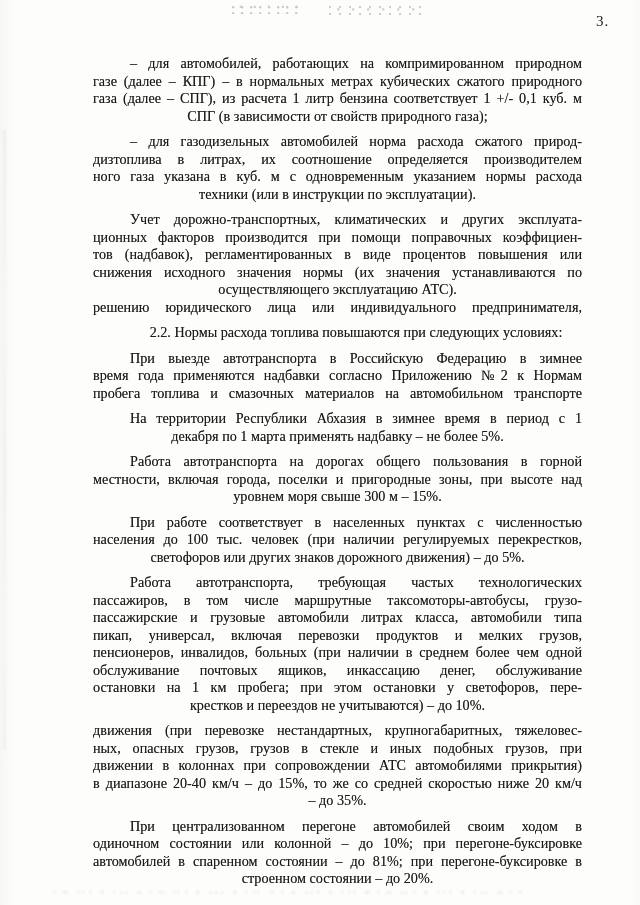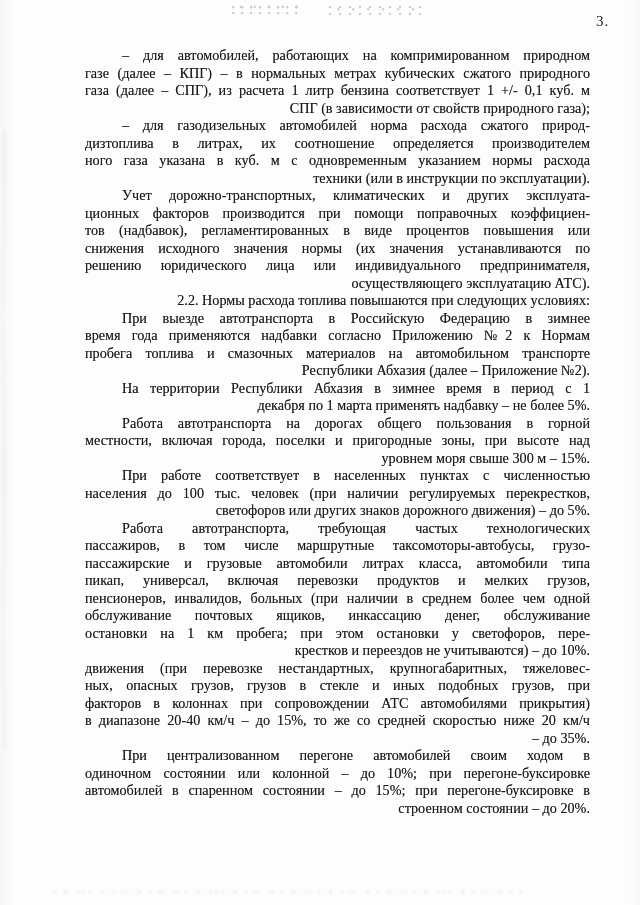--- a/index.html
+++ b/index.html
@@ -28,27 +28,27 @@
     font-size: 15px;
     letter-spacing: 1px;
     color: #222;
   }
   .text-block {
     position: absolute;
     left: 85px;
     top: 47px;
     width: 505px;
   }
-  .paragraph { margin: 0; padding: 0; font-family: Liberation Serif, serif; }
+  .paragraph { margin: 8px; padding: 0; font-family: Liberation Serif, serif; }
   .line {
     height: 17.5px;
     line-height: 17.5px;
     font-size: 14.2px;
     white-space: normal;
-    text-align: right;
+    text-align: center;
     color: #1b1b1b;
     text-shadow: 0 0 0.4px rgba(20,20,20,0.55);
   }
   .line.fill {
     text-align: justify;
     text-align-last: justify;
   }
   .line.first { padding-left: 37px; }
   
   .artifact { position: absolute; pointer-events: none; }
@@ -107,31 +107,30 @@
         <div class="line first fill">– для газодизельных автомобилей норма расхода сжатого природ-</div>
         <div class="line fill">дизтоплива в литрах, их соотношение определяется производителем</div>
         <div class="line fill">ного газа указана в куб. м с одновременным указанием нормы расхода</div>
         <div class="line">техники (или в инструкции по эксплуатации).</div>
       </div>
       <div class="paragraph">
         <div class="line first fill">Учет дорожно-транспортных, климатических и других эксплуата-</div>
         <div class="line fill">ционных факторов производится при помощи поправочных коэффициен-</div>
         <div class="line fill">тов (надбавок), регламентированных в виде процентов повышения или</div>
         <div class="line fill">снижения исходного значения нормы (их значения устанавливаются по</div>
+        <div class="line">осуществляющего эксплуатацию АТС).</div>
         <div class="line fill">решению юридического лица или индивидуального предпринимателя,</div>
-        <div class="line">осуществляющего эксплуатацию АТС).</div>
       </div>
       <div class="paragraph">
         <div class="line first">2.2. Нормы расхода топлива повышаются при следующих условиях:</div>
       </div>
       <div class="paragraph">
         <div class="line first fill">При выезде автотранспорта в Российскую Федерацию в зимнее</div>
         <div class="line fill">время года применяются надбавки согласно Приложению №2 к Нормам</div>
         <div class="line fill">пробега топлива и смазочных материалов на автомобильном транспорте</div>
-        <div class="line">Республики Абхазия (далее – Приложение №2).</div>
       </div>
       <div class="paragraph">
         <div class="line first fill">На территории Республики Абхазия в зимнее время в период с 1</div>
         <div class="line">декабря по 1 марта применять надбавку – не более 5%.</div>
       </div>
       <div class="paragraph">
         <div class="line first fill">Работа автотранспорта на дорогах общего пользования в горной</div>
         <div class="line fill">местности, включая города, поселки и пригородные зоны, при высоте над</div>
         <div class="line">уровнем моря свыше 300 м – 15%.</div>
       </div>
@@ -146,25 +145,25 @@
         <div class="line fill">пассажирские и грузовые автомобили литрах класса, автомобили типа</div>
         <div class="line fill">пикап, универсал, включая перевозки продуктов и мелких грузов,</div>
         <div class="line fill">пенсионеров, инвалидов, больных (при наличии в среднем более чем одной</div>
         <div class="line fill">обслуживание почтовых ящиков, инкассацию денег, обслуживание</div>
         <div class="line fill">остановки на 1 км пробега; при этом остановки у светофоров, пере-</div>
         <div class="line">крестков и переездов не учитываются) – до 10%.</div>
       </div>
       <div class="paragraph">
         <div class="line fill">движения (при перевозке нестандартных, крупногабаритных, тяжеловес-</div>
         <div class="line fill">ных, опасных грузов, грузов в стекле и иных подобных грузов, при</div>
-        <div class="line fill">факторов в колоннах при сопровождении АТС автомобилями прикрытия)</div>
+        <div class="line fill">движении в колоннах при сопровождении АТС автомобилями прикрытия)</div>
         <div class="line fill">в диапазоне 20-40 км/ч – до 15%, то же со средней скоростью ниже 20 км/ч</div>
         <div class="line">– до 35%.</div>
       </div>
       <div class="paragraph">
         <div class="line first fill">При централизованном перегоне автомобилей своим ходом в</div>
         <div class="line fill">одиночном состоянии или колонной – до 10%; при перегоне-буксировке</div>
-        <div class="line fill">автомобилей в спаренном состоянии – до 15%; при перегоне-буксировке в</div>
+        <div class="line fill">автомобилей в спаренном состоянии – до 81%; при перегоне-буксировке в</div>
         <div class="line">строенном состоянии – до 20%.</div>
       </div>
     </div>
   <div class="artifact smudge-bottom"></div>
 </div>
 
 </body></html>

